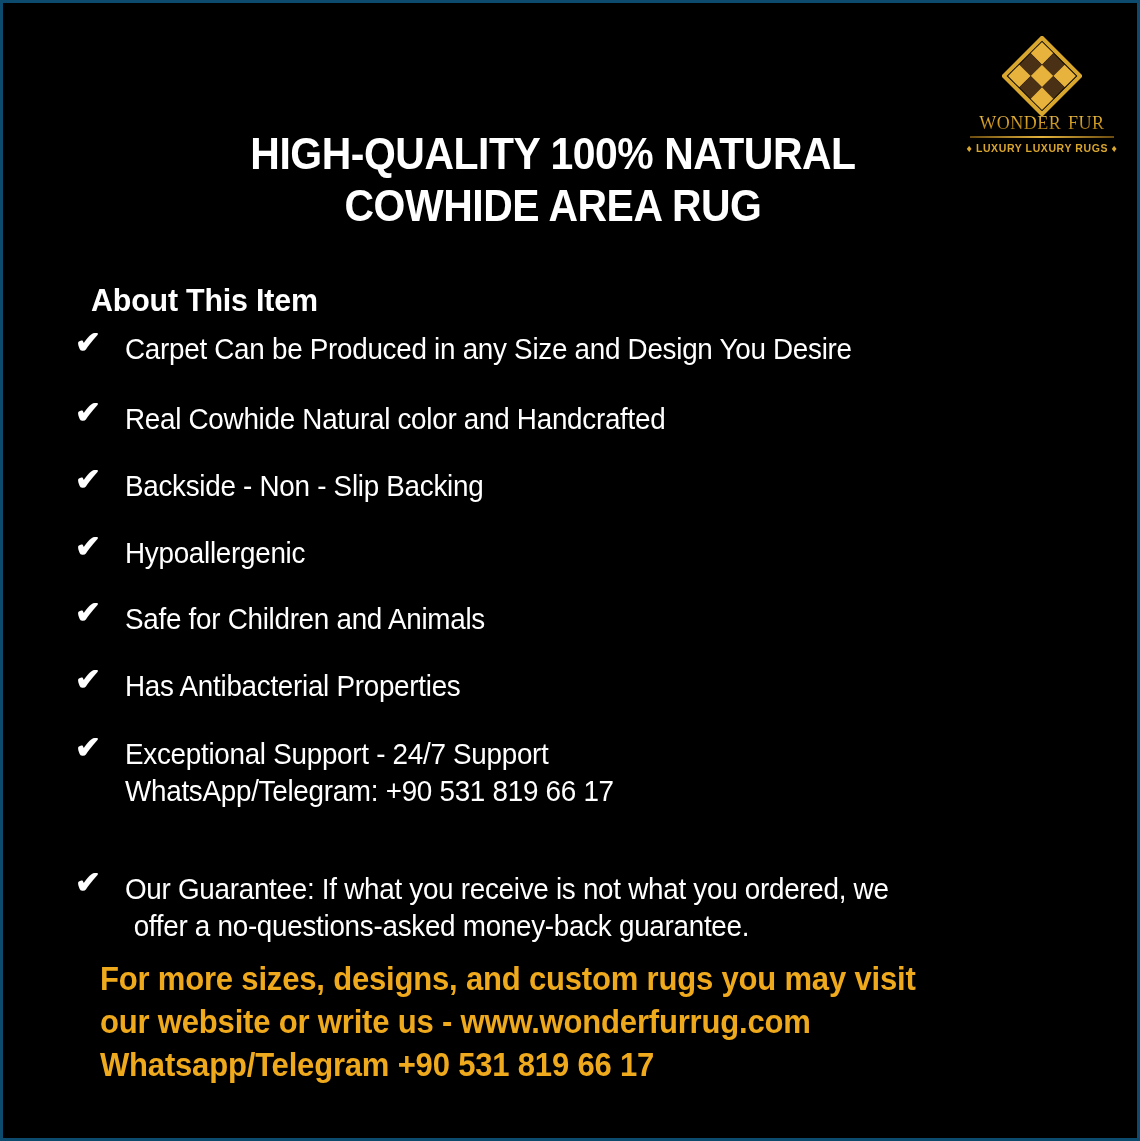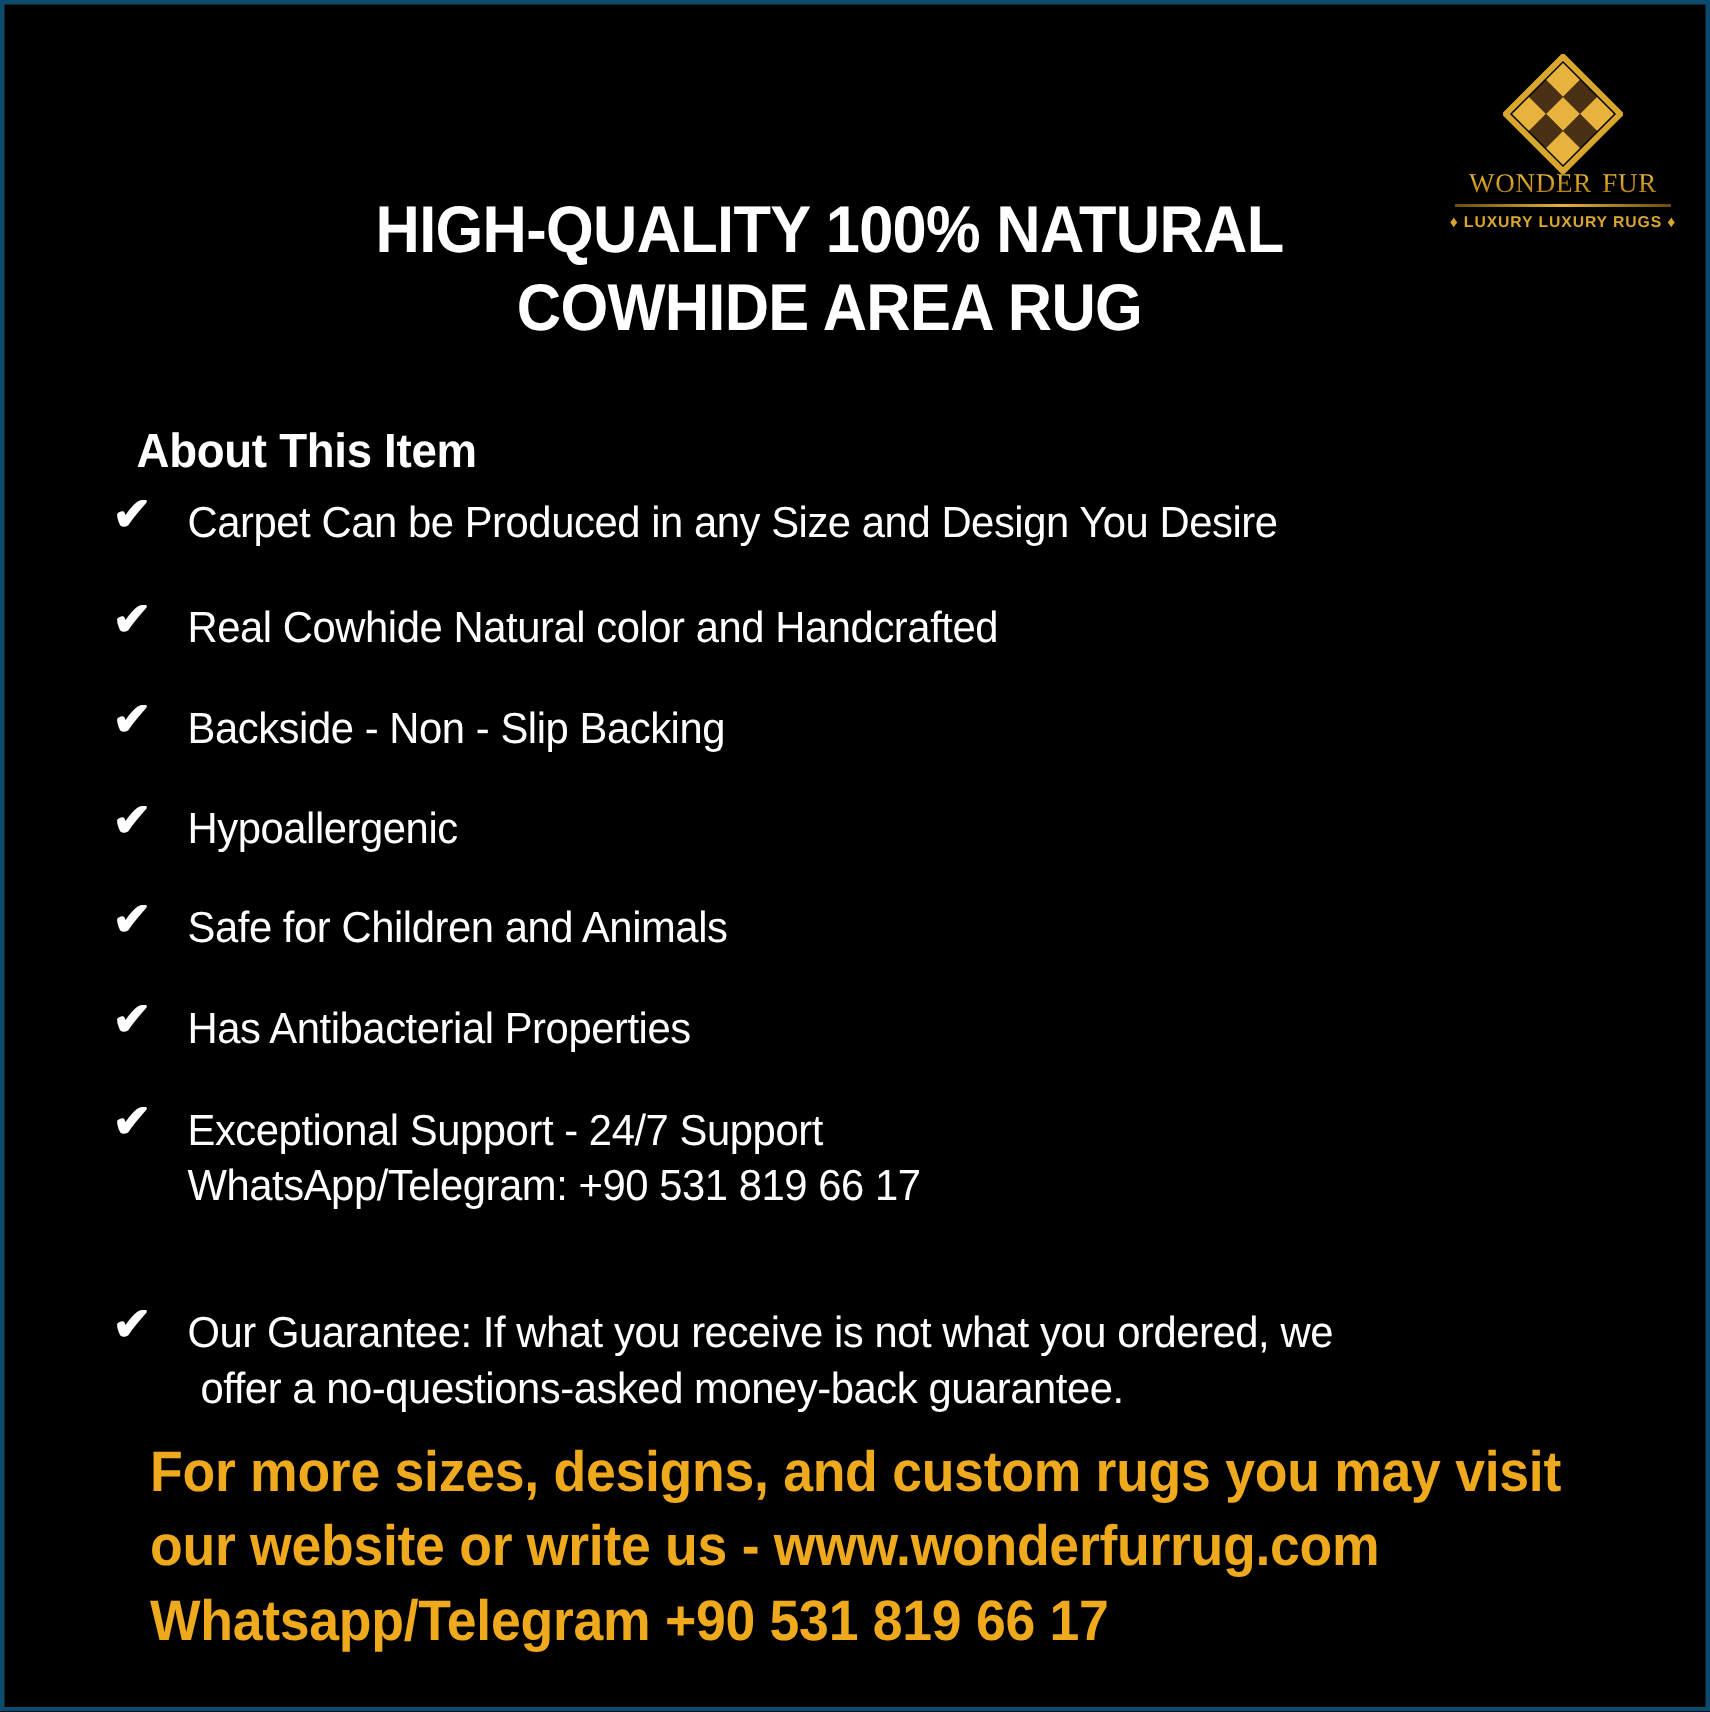--- a/index.html
+++ b/index.html
@@ -145,21 +145,21 @@
   .b6 { margin-top: 31px; }
   .b7 { margin-top: 61px; }
   .b7 .indent2 { padding-left: 9px; display: block; }
 
   
   .footer {
     position: absolute;
     left: 97px;
     top: 955px;
     color: #efa91c;
-    font-size: 38px;
+    font-size: 33px;
     font-weight: bold;
     line-height: 1.30;
     letter-spacing: -0.2px;
   }
   .footer-line { display: block; white-space: nowrap; transform: scaleX(0.94); transform-origin: 0 0; }
 </style>
 </head>
 <body>
 
 <div id="poster">

